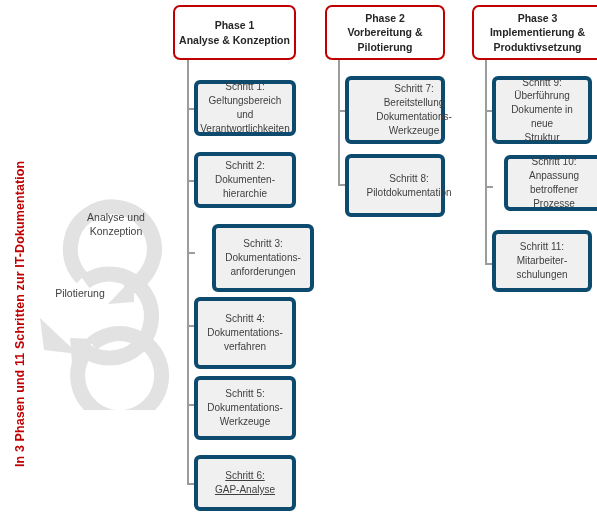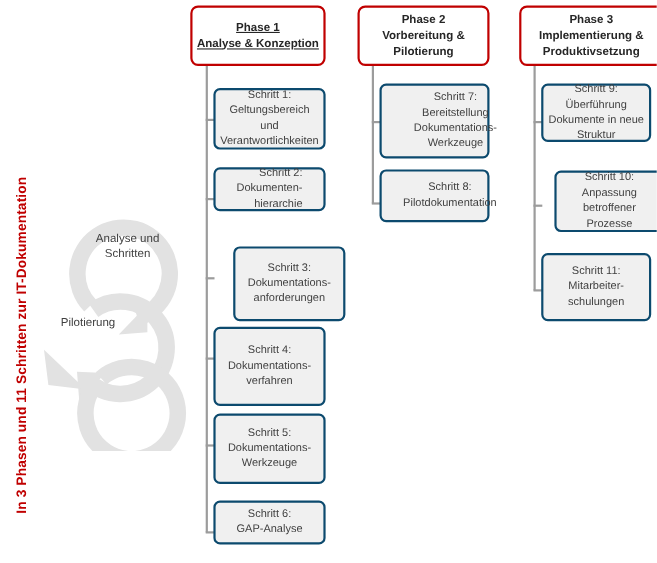--- a/index.html
+++ b/index.html
@@ -93,21 +93,21 @@
   .conn-horz {
     position: absolute;
     height: 1.5px;
     background: #9c9c9c;
   }
 
   
   .step-box {
     position: absolute;
     box-sizing: border-box;
-    border: 2px solid #0c4a6e;
+    border: 4px solid #0c4a6e;
     border-radius: 6px;
     background: #f0f0f0;
     display: flex;
     align-items: center;
     justify-content: center;
     text-align: center;
     font-size: 10px;
     color: #3f3f3f;
     line-height: 1.38;
     white-space: pre-line;
@@ -133,86 +133,86 @@
       <path d="M 55,104 A 42,42 0 1 1 50,168" fill="none" stroke="#e2e2e2" stroke-width="15"></path>
       <path d="M 40,160 L 66,161 L 42,186 Z" fill="#e2e2e2"></path>
     </g>
 
     <g>
       <path d="M 62,166 A 42,42 0 1 1 58,170" fill="none" stroke="#e2e2e2" stroke-width="15"></path>
       <path d="M 10,140 L 14,172 L 48,176 Z" fill="#e2e2e2"></path>
     </g>
   </svg>
   <div class="cycle-label cyc-lab-0">Analyse und
-Schritten</div>
+Konzeption</div>
   <div class="cycle-label cyc-lab-1">Pilotierung</div>
 </div>
 
 <div class="phase-col">
-  <div class="phase-box" style="left:173px; width:123px; height:55px;text-decoration:underline;">Phase 1
+  <div class="phase-box" style="left:173px; width:123px; height:55px;">Phase 1
 Analyse &amp; Konzeption</div>
 
   <div class="conn-vert" style="left:187px; top:60px; height:424px;"></div>
 
   <div class="conn-horz" style="left:187px; top:108px;  width:8px;"></div>
   <div class="conn-horz" style="left:187px; top:180px;  width:8px;"></div>
   <div class="conn-horz" style="left:187px; top:252px;  width:8px;"></div>
   <div class="conn-horz" style="left:187px; top:325px;  width:8px;"></div>
   <div class="conn-horz" style="left:187px; top:404px;  width:8px;"></div>
   <div class="conn-horz" style="left:187px; top:483px;  width:8px;"></div>
 
   <div class="step-box" style="left:194px; top:80px;  width:102px; height:56px;">Schritt 1:
 Geltungsbereich und
 Verantwortlichkeiten</div>
-  <div class="step-box" style="left:194px; top:152px; width:102px; height:40px;text-align:right;">Schritt 2:
+  <div class="step-box" style="left:194px; top:152px; width:102px; height:56px;">Schritt 2:
 Dokumenten-
 hierarchie</div>
   <div class="step-box" style="left:212px; top:224px; width:102px; height:68px;">Schritt 3:
 Dokumentations-
 anforderungen</div>
   <div class="step-box" style="left:194px; top:297px; width:102px; height:72px;">Schritt 4:
 Dokumentations-
 verfahren</div>
   <div class="step-box" style="left:194px; top:376px; width:102px; height:64px;">Schritt 5:
 Dokumentations-
 Werkzeuge</div>
-  <div class="step-box" style="left:194px; top:455px; width:102px; height:40px;">Schritt 6:
+  <div class="step-box" style="left:194px; top:455px; width:102px; height:56px;text-decoration:underline;">Schritt 6:
 GAP-Analyse</div>
 </div>
 
 <div class="phase-col">
   <div class="phase-box" style="left:325px; width:120px; height:55px;">Phase 2
 Vorbereitung &amp;
 Pilotierung</div>
 
   <div class="conn-vert" style="left:338px; top:60px; height:125px;"></div>
 
   <div class="conn-horz" style="left:338px; top:110px; width:8px;"></div>
   <div class="conn-horz" style="left:338px; top:184px; width:8px;"></div>
 
   <div class="step-box" style="left:345px; top:76px;  width:100px; height:68px;padding-left:42px;">Schritt 7:
 Bereitstellung
 Dokumentations-
 Werkzeuge</div>
-  <div class="step-box" style="left:345px; top:154px; width:100px; height:48px;padding-left:32px;">Schritt 8:
+  <div class="step-box" style="left:345px; top:154px; width:100px; height:63px;padding-left:32px;">Schritt 8:
 Pilotdokumentation</div>
 </div>
 
 <div class="phase-col">
   <div class="phase-box" style="left:472px; width:131px; height:55px;">Phase 3
 Implementierung &amp;
 Produktivsetzung</div>
 
   <div class="conn-vert" style="left:485px; top:60px; height:204px;"></div>
 
   <div class="conn-horz" style="left:485px; top:110px; width:8px;"></div>
   <div class="conn-horz" style="left:485px; top:186px; width:8px;"></div>
   <div class="conn-horz" style="left:485px; top:263px; width:8px;"></div>
 
-  <div class="step-box" style="left:492px; top:76px;  width:100px; height:53px;">Schritt 9:
+  <div class="step-box" style="left:492px; top:76px;  width:100px; height:68px;">Schritt 9:
 Überführung
 Dokumente in neue
 Struktur</div>
   <div class="step-box" style="left:492px; top:155px; width:100px; height:56px;margin-left:12px;">Schritt 10: Anpassung
 betroffener Prozesse</div>
   <div class="step-box" style="left:492px; top:230px; width:100px; height:62px;">Schritt 11:
 Mitarbeiter-
 schulungen</div>
 </div>
 

